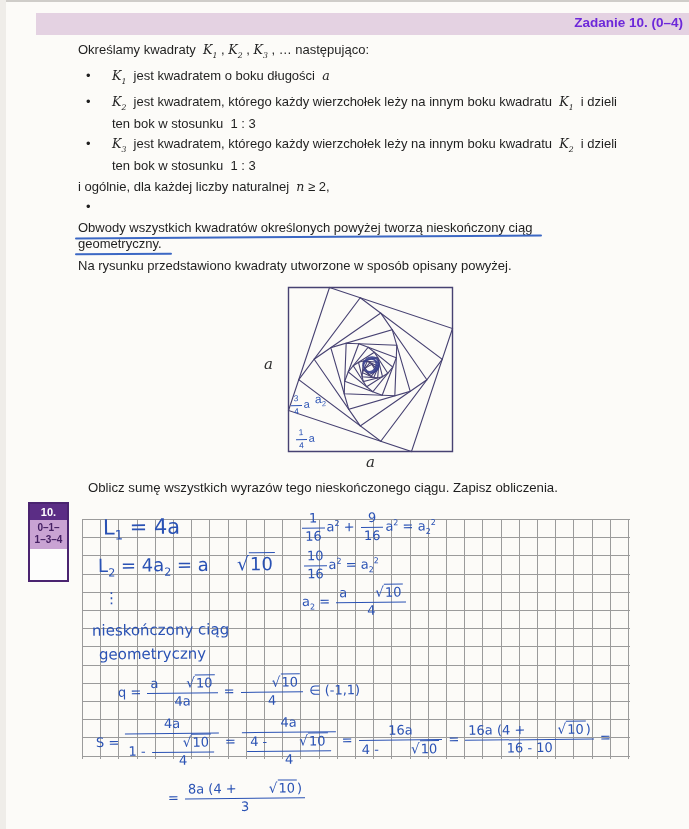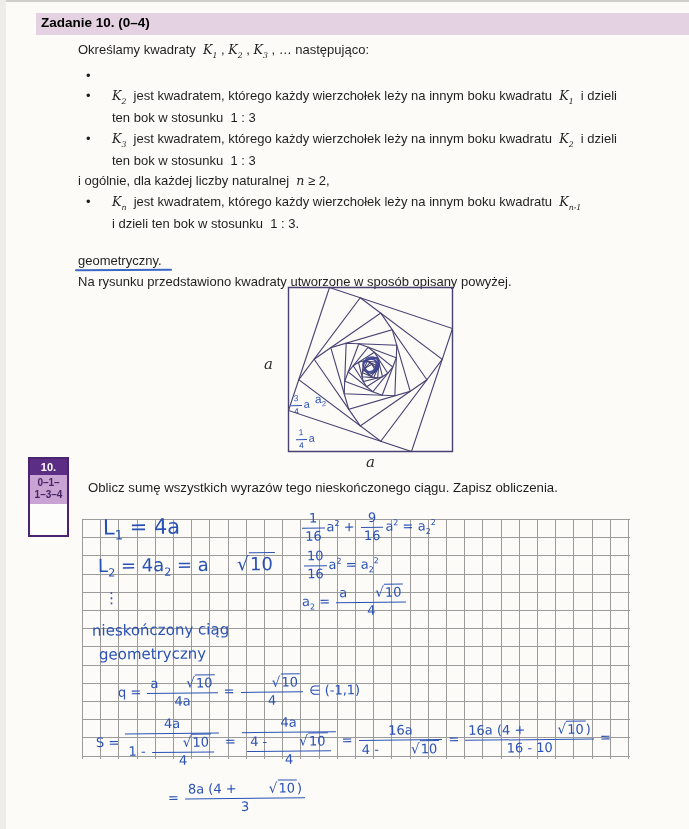--- a/index.html
+++ b/index.html
@@ -6,21 +6,21 @@
   .page{
     position:relative;width:689px;height:829px;overflow:hidden;
     background:#fcfbf8;
     font-family:"Liberation Sans",sans-serif;color:#1f1f1f;
   }
   .scan-top{position:absolute;top:0;left:0;right:0;height:2px;background:#aaa7a2;opacity:.55;}
   .scan-left{position:absolute;top:0;left:0;width:6px;bottom:0;background:#efede9;}
 
   
   .topblock{position:absolute;left:0;top:13px;width:689px;font-size:13px;line-height:16.5px;}
-  .hbar{margin-left:36px;background:#e4d2e2;padding:2px 6px 3px 5px;font-weight:bold;font-size:13.5px;color:#000000;}
+  .hbar{margin-left:36px;background:#e4d2e2;padding:2px 6px 3px 5px;font-weight:bold;font-size:13.5px;color:#6d28d9;text-align:right;}
   .para{margin:7px 45px 0 78px;white-space:pre-wrap;}
   .bullet{display:flex;margin:4px 0 0 86px;}
   .bdot{width:26px;flex:none;}
   .btext{width:540px;white-space:pre-wrap;}
   .mvar{font-family:"DejaVu Serif",serif;font-style:italic;font-size:0.97em;margin-top:48px;}
   sub{font-size:0.62em;}
   sup{font-size:0.62em;}
   .penline{position:relative;display:inline-block;}
   .penline::after{
     content:'';position:absolute;left:-3px;right:-10px;bottom:-2px;height:2px;
@@ -30,21 +30,21 @@
   
   .figure{position:absolute;left:287px;top:286px;width:167px;height:167px;}
   .figure svg{position:absolute;left:0;top:0;}
   .alabel{position:absolute;font-family:"DejaVu Serif",serif;font-style:italic;font-size:15px;color:#2e2e2e;}
   .alabel.left{left:264px;top:355px;}
   .alabel.bottom{left:366px;top:453px;}
   .fig-ann{position:absolute;color:#2a52b4;font-size:11px;white-space:nowrap;transform:rotate(-2deg);}
   .fig-ann .frac{font-size:8.5px;}
 
   
-  .marker{position:absolute;left:28px;top:457px;width:37px;border:2px solid #4a2470;background:#eab308;}
+  .marker{position:absolute;left:28px;top:502px;width:37px;border:2px solid #4a2470;background:#eab308;}
   .m-num{background:#5b2d85;color:#fff;font-weight:bold;font-size:11px;text-align:center;padding:2px 0;}
   .m-scale{background:#c9a3d3;color:#452063;font-weight:bold;font-size:10px;line-height:12px;text-align:center;padding:2px 0 3px;}
   .m-blank{height:31px;background:#fdfdfc;}
 
   .task{position:absolute;left:88px;top:480px;width:570px;font-weight:normal;font-size:13.2px;}
 
   
   .grid{
     position:absolute;left:82px;top:519px;width:548px;height:240px;
     background:
@@ -71,41 +71,40 @@
   <div class="scan-left"></div>
 
   <div class="topblock">
     <div class="hbar">
       <span>Zadanie 10. (0–4)</span>
     </div>
     <p class="para">Określamy kwadraty  <span class="mvar">K<sub>1</sub></span> , <span class="mvar">K<sub>2</sub></span> , <span class="mvar">K<sub>3</sub></span> , … następująco:</p>
 
     <div class="bullet">
       <span class="bdot">•</span>
+      <div class="btext"><span class="mvar">K<sub>1</sub></span>  jest kwadratem o boku długości  <span class="mvar">a</span></div>
     </div>
     <div class="bullet">
       <span class="bdot">•</span>
       <div class="btext"><span class="mvar">K<sub>2</sub></span>  jest kwadratem, którego każdy wierzchołek leży na innym boku kwadratu  <span class="mvar">K<sub>1</sub></span>  i dzieli
 ten bok w stosunku  1 : 3</div>
     </div>
     <div class="bullet">
       <span class="bdot">•</span>
       <div class="btext"><span class="mvar">K<sub>3</sub></span>  jest kwadratem, którego każdy wierzchołek leży na innym boku kwadratu  <span class="mvar">K<sub>2</sub></span>  i dzieli
 ten bok w stosunku  1 : 3</div>
     </div>
 
     <p class="para" style="margin-top:4px">i ogólnie, dla każdej liczby naturalnej  <span class="mvar">n</span> ≥ 2,</p>
 
     <div class="bullet">
       <span class="bdot">•</span>
-      <div class="btext"><span class="mvar">K<sub>n</sub></span>  jest kwadratem, którego każdy wierzchołek leży na innym boku kwadratu  <span class="mvar">K<sub>n-1</sub></span>
-i dzieli ten bok w stosunku  1 : 3.</div>
     </div>
 
-    <p class="para" style="margin-top:4px"><br><span class="penline">geometryczny.</span></p>
+    <p class="para" style="margin-top:4px"><span class="penline">Obwody wszystkich kwadratów określonych powyżej tworzą nieskończony ciąg</span><br><span class="penline">geometryczny.</span></p>
 
     <p class="para" style="margin-top:5px">Na rysunku przedstawiono kwadraty utworzone w sposób opisany powyżej.</p>
   </div>
 
   <div class="figure">
     <svg id="spiral-svg" width="167" height="167" viewBox="0 0 167 167">
         <polygon points="82.12,88.79 78.21,82.12 84.88,78.21 88.79,84.88" fill="none" stroke="#474272" stroke-width="1.1"></polygon>
         <polygon points="83.96,90.40 76.60,83.96 83.04,76.60 90.40,83.04" fill="none" stroke="#474272" stroke-width="1.1"></polygon>
         <polygon points="86.81,91.59 75.41,86.81 80.19,75.41 91.59,80.19" fill="none" stroke="#474272" stroke-width="1.1"></polygon>
         <polygon points="90.70,91.89 75.11,90.70 76.30,75.11 91.89,76.30" fill="none" stroke="#474272" stroke-width="1.1"></polygon>

